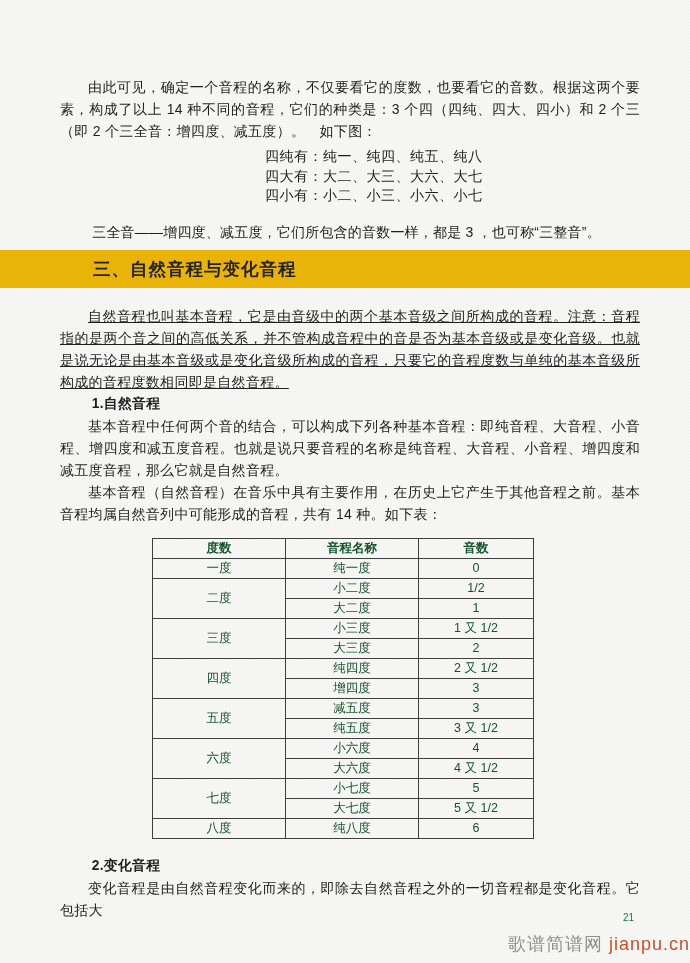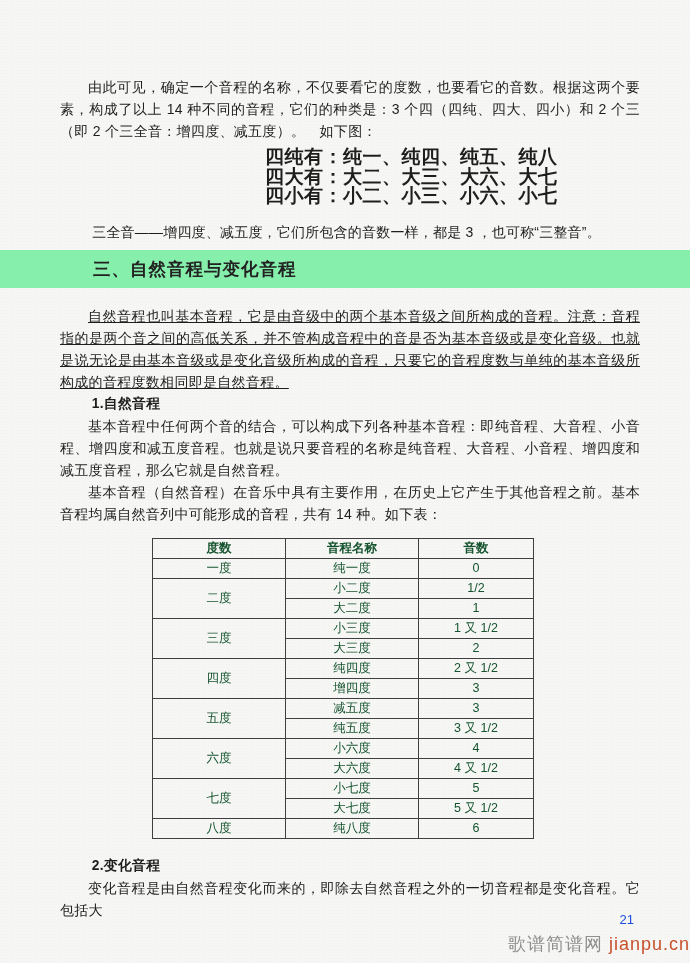--- a/index.html
+++ b/index.html
@@ -20,34 +20,33 @@
   }
   .para{
     margin:0 50px 0 60px;
     font-size:14px; line-height:22px;
     text-align:justify;
     text-indent:2em;
     letter-spacing:0.3px;
   }
   .kinds-list{
     margin:5px 0 15px 265px;
-    font-size:19px; line-height:19.5px;
+    font-size:14px; line-height:19.5px;
     letter-spacing:0.5px;
-    font-weight:bold;
   }
   .tritone{
     margin:13px 50px 0 60px;
     font-size:14px; line-height:22px;
     text-indent:2.3em;
     letter-spacing:0.2px;
   }
   .section-heading{
     margin:7px 0 0 0;
     padding:7px 50px 7px 93px;
-    background:#86efac;
+    background:#eab308;
     font-size:17.5px; font-weight:bold;
     letter-spacing:1px;
     color:#222;
   }
   .sub-heading{
     margin:0 50px 0 60px;
     font-size:13.8px; font-weight:bold;
     line-height:22px;
     text-indent:2.3em;
     letter-spacing:0.3px;
@@ -64,21 +63,21 @@
     vertical-align:middle;
     height:19px;
     padding:0 6px;
   }
   .interval-table th{font-weight:bold;}
   .col-degree{width:120px;}
   .col-name{width:120px;}
   .col-number{width:102px;}
   .footer-pagenum{
     position:absolute; top:912px; right:56px;
-    font-size:13px; color:#1d4ed8;
+    font-size:10px; color:#15803d;
   }
   .footer-watermark{
     position:absolute; top:932px; right:0;
     font-size:18px; letter-spacing:1px;
     white-space:nowrap;
   }
   .wm-site{color:#8f8f8f;}
   .wm-url{color:#c8502b;}
 </style>
 </head>

